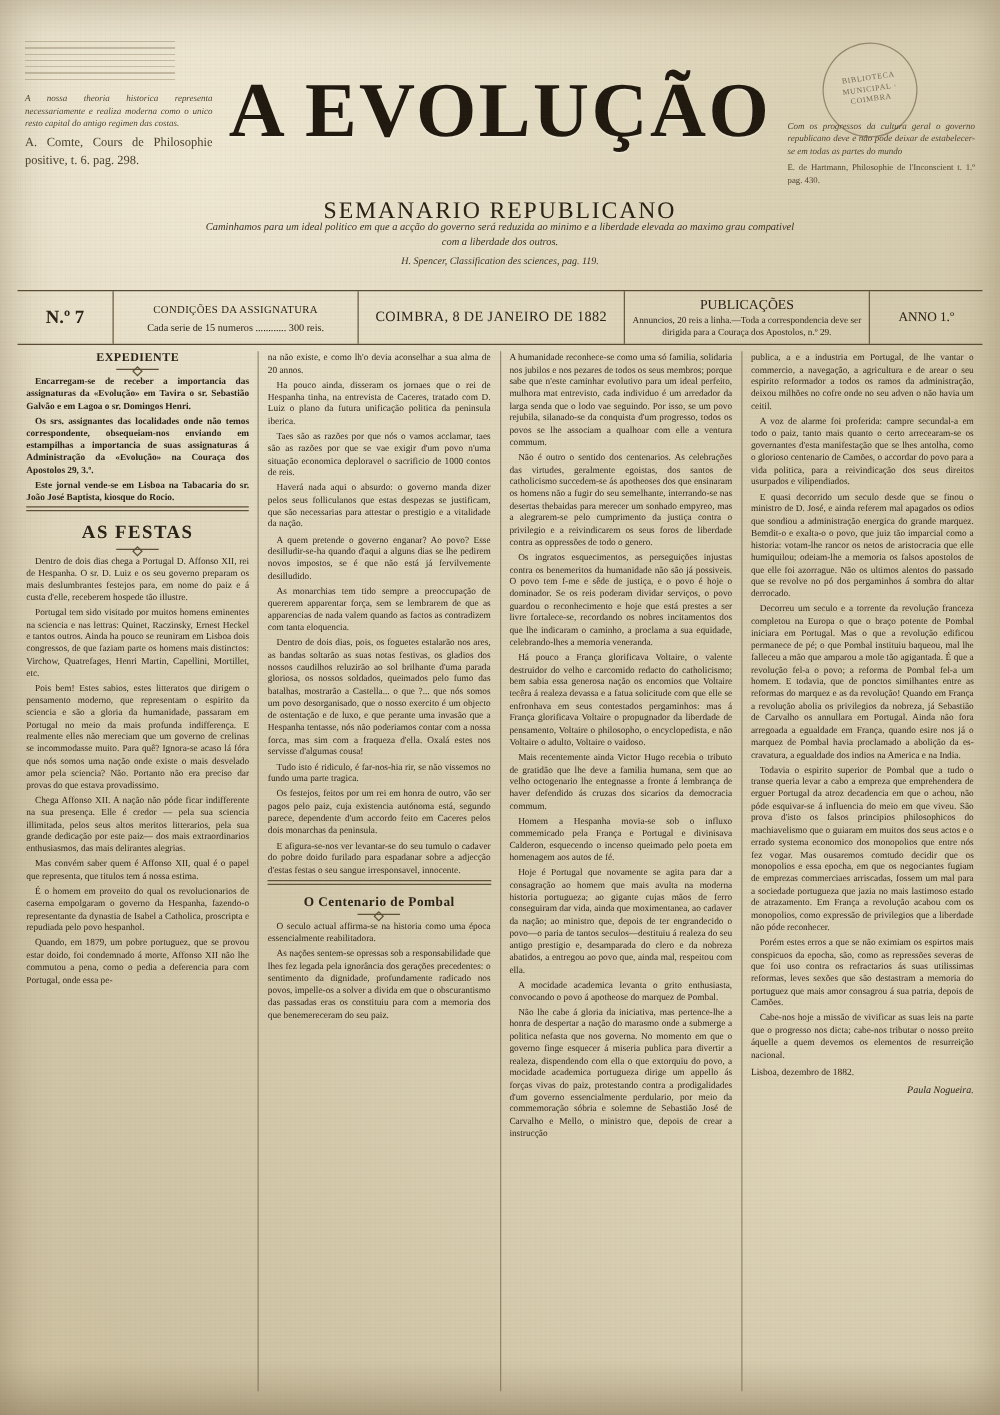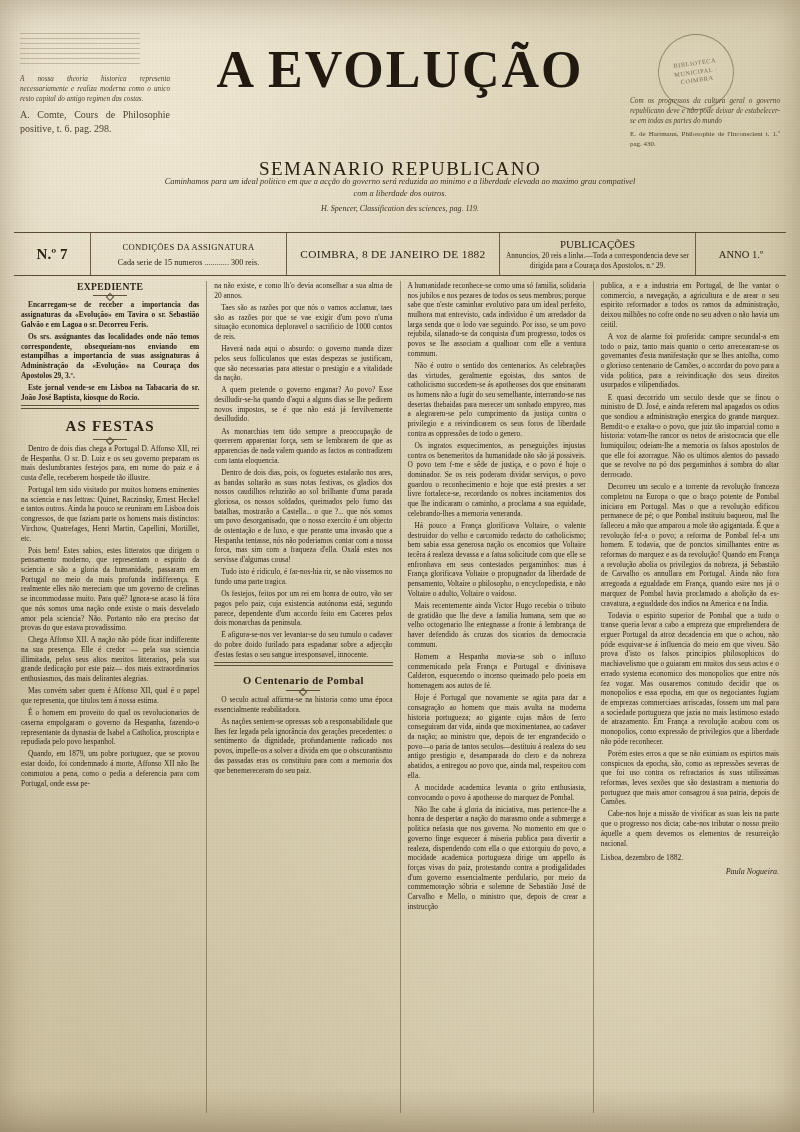--- a/index.html
+++ b/index.html
@@ -36,24 +36,24 @@
     font-family:"Liberation Serif", serif;
   }
   .ghost-left .src{font-style:normal;font-size:10px;margin-top:3px;display:block;}
   .ghost-right{
     position:absolute;right:6px;top:96px;width:150px;
     font-size:7.2px;line-height:1.42;color:#4b3f2c;
     font-style:italic;text-align:justify;
   }
   .ghost-right .src{font-style:normal;font-size:7px;margin-top:3px;display:block;}
   .title{
-    position:absolute;left:0;right:0;top:40px;
+    position:absolute;left:0;right:0;top:54px;
     text-align:center;
     font-family:"Liberation Serif", serif;
-    font-size:52px;letter-spacing:2px;
+    font-size:62px;letter-spacing:2px;
     font-weight:bold;
     color:#20190f;
     text-shadow:0 1px 0 rgba(255,255,255,.25);
   }
   .subtitle{
     position:absolute;left:0;right:0;top:148px;
     text-align:center;font-size:19px;letter-spacing:1.5px;color:#2a2216;margin-top:10px;
   }
   .motto{
     position:absolute;left:150px;right:150px;top:176px;
@@ -182,37 +182,38 @@
       <div class="r">Annuncios, 20 reis a linha.—Toda a correspondencia deve ser dirigida para a Couraça dos Apostolos, n.º 29.</div>
     </div>
     <div class="ib-anno">ANNO 1.º</div>
   </div>
 
   <div class="columns">
 
     <div class="col">
       <div class="sec-head">EXPEDIENTE</div>
       <div class="orn"></div>
-      <p class="bold">Encarregam-se de receber a importancia das assignaturas da «Evolução» em Tavira o sr. Sebastião Galvão e em Lagoa o sr. Decorreu Feris.</p>
+      <p class="bold">Encarregam-se de receber a importancia das assignaturas da «Evolução» em Tavira o sr. Sebastião Galvão e em Lagoa o sr. Domingos Henri.</p>
       <p class="bold">Os srs. assignantes das localidades onde não temos correspondente, obsequeiam-nos enviando em estampilhas a importancia de suas assignaturas á Administração da «Evolução» na Couraça dos Apostolos 29, 3.º.</p>
       <p class="bold">Este jornal vende-se em Lisboa na Tabacaria do sr. João José Baptista, kiosque do Rocio.</p>
       <div class="dblrule"></div>
       <div class="sec-head big">AS FESTAS</div>
       <div class="orn"></div>
       <p>Dentro de dois dias chega a Portugal D. Affonso XII, rei de Hespanha. O sr. D. Luiz e os seu governo preparam os mais deslumbrantes festejos para, em nome do paiz e á custa d'elle, receberem hospede tão illustre.</p>
       <p>Portugal tem sido visitado por muitos homens eminentes na sciencia e nas lettras: Quinet, Raczinsky, Ernest Heckel e tantos outros. Ainda ha pouco se reuniram em Lisboa dois congressos, de que faziam parte os homens mais distinctos: Virchow, Quatrefages, Henri Martin, Capellini, Mortillet, etc.</p>
       <p>Pois bem! Estes sabios, estes litteratos que dirigem o pensamento moderno, que representam o espirito da sciencia e são a gloria da humanidade, passaram em Portugal no meio da mais profunda indifferença. E realmente elles não mereciam que um governo de crelinas se incommodasse muito. Para quê? Ignora-se acaso lá fóra que nós somos uma nação onde existe o mais desvelado amor pela sciencia? Não. Portanto não era preciso dar provas do que estava provadissimo.</p>
       <p>Chega Affonso XII. A nação não póde ficar indifferente na sua presença. Elle é credor — pela sua sciencia illimitada, pelos seus altos meritos litterarios, pela sua grande dedicação por este paiz— dos mais extraordinarios enthusiasmos, das mais delirantes alegrias.</p>
       <p>Mas convém saber quem é Affonso XII, qual é o papel que representa, que titulos tem á nossa estima.</p>
       <p>É o homem em proveito do qual os revolucionarios de caserna empolgaram o governo da Hespanha, fazendo-o representante da dynastia de Isabel a Catholica, proscripta e repudiada pelo povo hespanhol.</p>
       <p>Quando, em 1879, um pobre portuguez, que se provou estar doido, foi condemnado á morte, Affonso XII não lhe commutou a pena, como o pedia a deferencia para com Portugal, onde essa pe-</p>
     </div>
 
     <div class="col">
       <p class="noind">na não existe, e como lh'o devia aconselhar a sua alma de 20 annos.</p>
+      <p>Ha pouco ainda, disseram os jornaes que o rei de Hespanha tinha, na entrevista de Caceres, tratado com D. Luiz o plano da futura unificação politica da peninsula iberica.</p>
       <p>Taes são as razões por que nós o vamos acclamar, taes são as razões por que se vae exigir d'um povo n'uma situação economica deploravel o sacrificio de 1000 contos de reis.</p>
       <p>Haverá nada aqui o absurdo: o governo manda dizer pelos seus folliculanos que estas despezas se justificam, que são necessarias para attestar o prestigio e a vitalidade da nação.</p>
       <p>A quem pretende o governo enganar? Ao povo? Esse desilludir-se-ha quando d'aqui a alguns dias se lhe pedirem novos impostos, se é que não está já fervilvemente desilludido.</p>
       <p>As monarchias tem tido sempre a preoccupação de quererem apparentar força, sem se lembrarem de que as apparencias de nada valem quando as factos as contradizem com tanta eloquencia.</p>
       <p>Dentro de dois dias, pois, os foguetes estalarão nos ares, as bandas soltarão as suas notas festivas, os gladios dos nossos caudilhos reluzirão ao sol brilhante d'uma parada gloriosa, os nossos soldados, queimados pelo fumo das batalhas, mostrarão a Castella... o que ?... que nós somos um povo desorganisado, que o nosso exercito é um objecto de ostentação e de luxo, e que perante uma invasão que a Hespanha tentasse, nós não poderiamos contar com a nossa forca, mas sim com a fraqueza d'ella. Oxalá estes nos servisse d'algumas cousa!</p>
       <p>Tudo isto é ridiculo, é far-nos-hia rir, se não vissemos no fundo uma parte tragica.</p>
       <p>Os festejos, feitos por um rei em honra de outro, vão ser pagos pelo paiz, cuja existencia autónoma está, segundo parece, dependente d'um accordo feito em Caceres pelos dois monarchas da peninsula.</p>
       <p>E afigura-se-nos ver levantar-se do seu tumulo o cadaver do pobre doido furilado para espadanar sobre a adjecção d'estas festas o seu sangue irresponsavel, innocente.</p>
       <div class="dblrule"></div>
       <div class="sec-head mid">O Centenario de Pombal</div>

